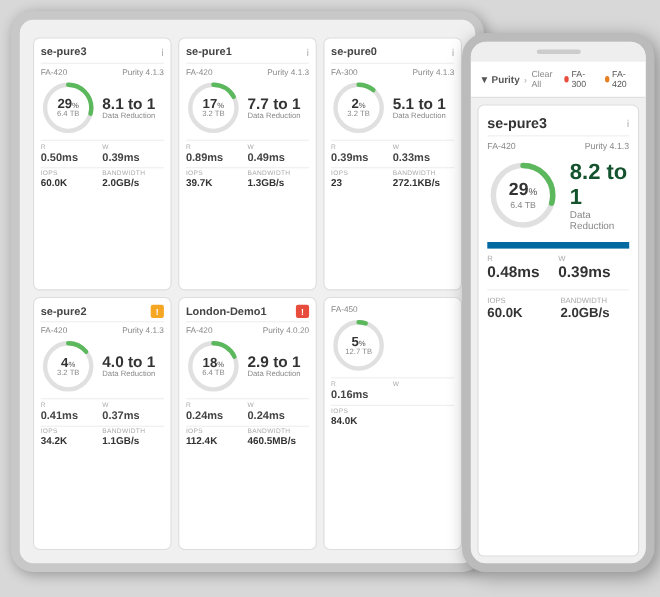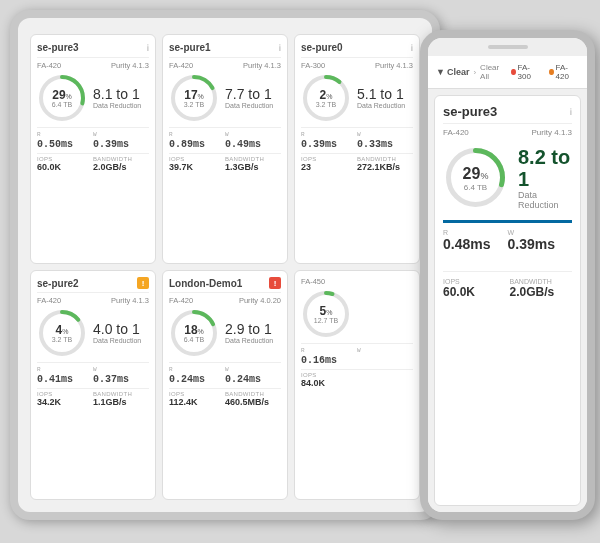--- a/index.html
+++ b/index.html
@@ -129,37 +129,36 @@
       font-size: 7px;
       color: #888;
     }
 
     .reduction-info {
       flex: 1;
     }
 
     .reduction-ratio {
       font-size: 14px;
-      font-weight: 400;
+      font-weight: 700;
       color: #333;
       line-height: 1.1;
     }
 
     .reduction-label {
       font-size: 7px;
       color: #888;
     }
 
     .metrics-row {
       display: grid;
       grid-template-columns: 1fr 1fr;
       border-top: 1px solid #eee;
       padding-top: 3px;
       margin-bottom: 3px;
-      font-family: Liberation Mono, monospace;
     }
 
     .metric-cell {
       display: flex;
       flex-direction: column;
     }
 
     .metric-rw {
       font-size: 6px;
       color: #aaa;
@@ -400,23 +399,23 @@
 
     .phone-reduction-label {
       font-size: 9px;
       color: #888;
     }
 
     .phone-metrics {
       display: grid;
       grid-template-columns: 1fr 1fr;
       gap: 0;
-      border-top: 3px solid #0369a1;
+      border-top: 6px solid #0369a1;
       padding-top: 6px;
-      margin-bottom: 19px;
+      margin-bottom: 8px;
     }
 
     .phone-metric-cell {
       display: flex;
       flex-direction: column;
     }
 
     .phone-rw-label {
       font-size: 7px;
       color: #aaa;
@@ -738,21 +737,21 @@
   </div>
 
   <div class="phone">
     <div class="phone-notch-area">
       <div class="phone-speaker"></div>
     </div>
     <div class="phone-content">
       <div class="phone-filter-bar">
         <div class="filter-icon-box">
           <span>▼</span>
-          <span>Clear</span>
+          <span>Purity</span>
         </div>
         <span class="filter-arrow">›</span>
         <span class="clear-all">Clear All</span>
         <div class="filter-tag">
           <div class="tag-dot" style="background:#e74c3c;"></div>
           <span>FA-300</span>
         </div>
         <div class="filter-tag">
           <div class="tag-dot" style="background:#e67e22;"></div>
           <span>FA-420</span>

